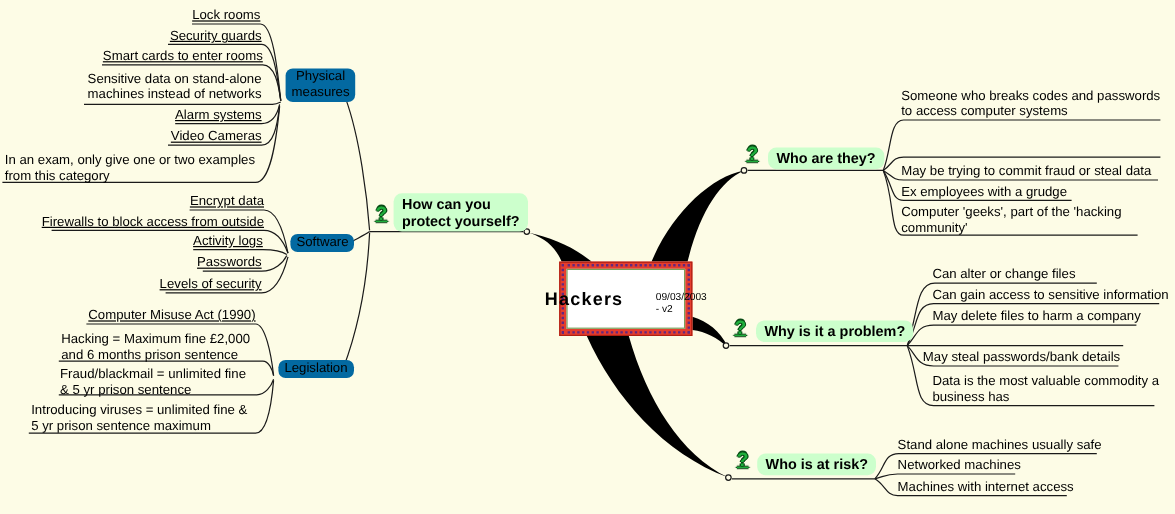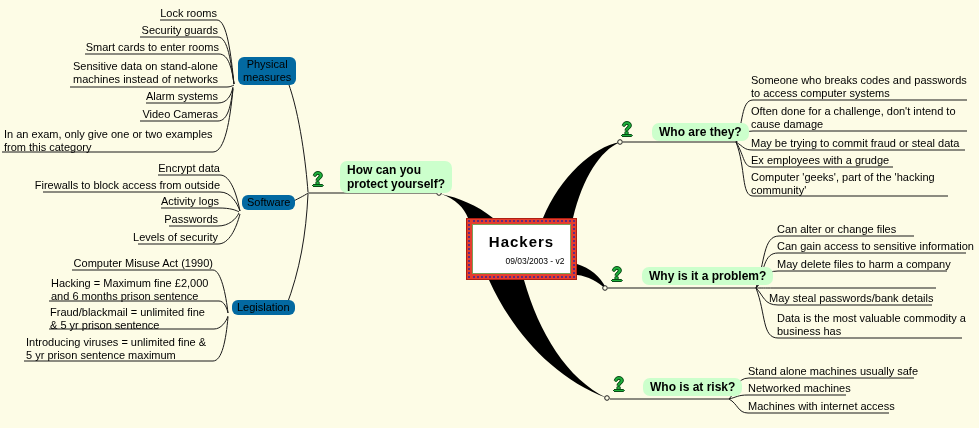--- a/index.html
+++ b/index.html
@@ -9,32 +9,32 @@
     background:#FDFCE6;
     overflow:hidden;
     font-family:"Liberation Sans","DejaVu Sans",sans-serif;
     color:#000;
   }
   #wires{position:absolute;left:0;top:0;z-index:1;}
   .leaf{
     position:absolute;z-index:2;
     font-size:11px;line-height:13px;white-space:pre;
   }
-  .leafL{text-align:left;}
+  .leafL{text-align:left;text-decoration:underline;}
   .node{
     position:absolute;z-index:3;
     background:#0369a1;border-radius:6px;
     font-size:11px;line-height:13px;
     padding:1px 5px;text-align:center;white-space:pre;
   }
   .topic{
     position:absolute;z-index:3;
     background:#CCFFCC;border-radius:7px;
     font-size:12px;line-height:14px;font-weight:bold;
-    padding:2px 7px;white-space:pre;margin-left:12px;
+    padding:2px 7px;white-space:pre;
   }
   .qicon{
     position:absolute;z-index:3;
     font-size:16px;line-height:18px;font-weight:bold;
     color:#1FAF3C;
     text-shadow:1px 0 0 #084a14,-1px 0 0 #084a14,0 1px 0 #084a14,0 -1px 0 #084a14;
     text-decoration:underline;
   }
   #hackers-box{
     position:absolute;z-index:4;
@@ -43,21 +43,21 @@
     background:#E53D2E;border:1px solid #b01f12;
   }
   #hackers-dots{
     position:absolute;inset:1px;z-index:5;
     border:2px dotted rgba(30,30,170,0.65);
     pointer-events:none;
   }
   #hackers-inner{
     position:absolute;inset:5px;z-index:6;
     background:#fff;border:1px solid #7AA05A;
-    display:flex;flex-direction:column;align-items:center;justify-content:center;
+    display:flex;flex-direction:row;align-items:center;justify-content:center;
   }
   #hackers-title{font-size:15px;font-weight:bold;letter-spacing:1px;}
   #hackers-date{font-size:8.5px;margin-top:6px;margin-left:27px;}
 </style>
 </head>
 <body>
 
 <div id="map">
 
   <svg id="wires" width="979" height="428" viewBox="0 0 979 428">
@@ -168,22 +168,20 @@
   <div id="hackers-box">
     <div id="hackers-dots"></div>
     <div id="hackers-inner">
       <div id="hackers-title">Hackers</div>
       <div id="hackers-date">09/03/2003 - v2</div>
     </div>
   </div>
 
   <div class="leaf" style="left:751px;top:74px">Someone who breaks codes and passwords
 to access computer systems</div>
-  <div class="leaf" style="left:751px;top:105px">Often done for a challenge, don't intend to
-cause damage</div>
   <div class="leaf" style="left:751px;top:154px">Ex employees with a grudge</div>
   <div class="leaf" style="left:751px;top:137px">May be trying to commit fraud or steal data</div>
   <div class="leaf" style="left:751px;top:171px">Computer 'geeks', part of the 'hacking
 community'</div>
 
   <div class="leaf" style="left:777px;top:223px">Can alter or change files</div>
   <div class="leaf" style="left:777px;top:240px">Can gain access to sensitive information</div>
   <div class="leaf" style="left:777px;top:258px">May delete files to harm a company</div>
   <div class="leaf" style="left:769px;top:292px">May steal passwords/bank details</div>
   <div class="leaf" style="left:777px;top:312px">Data is the most valuable commodity a

